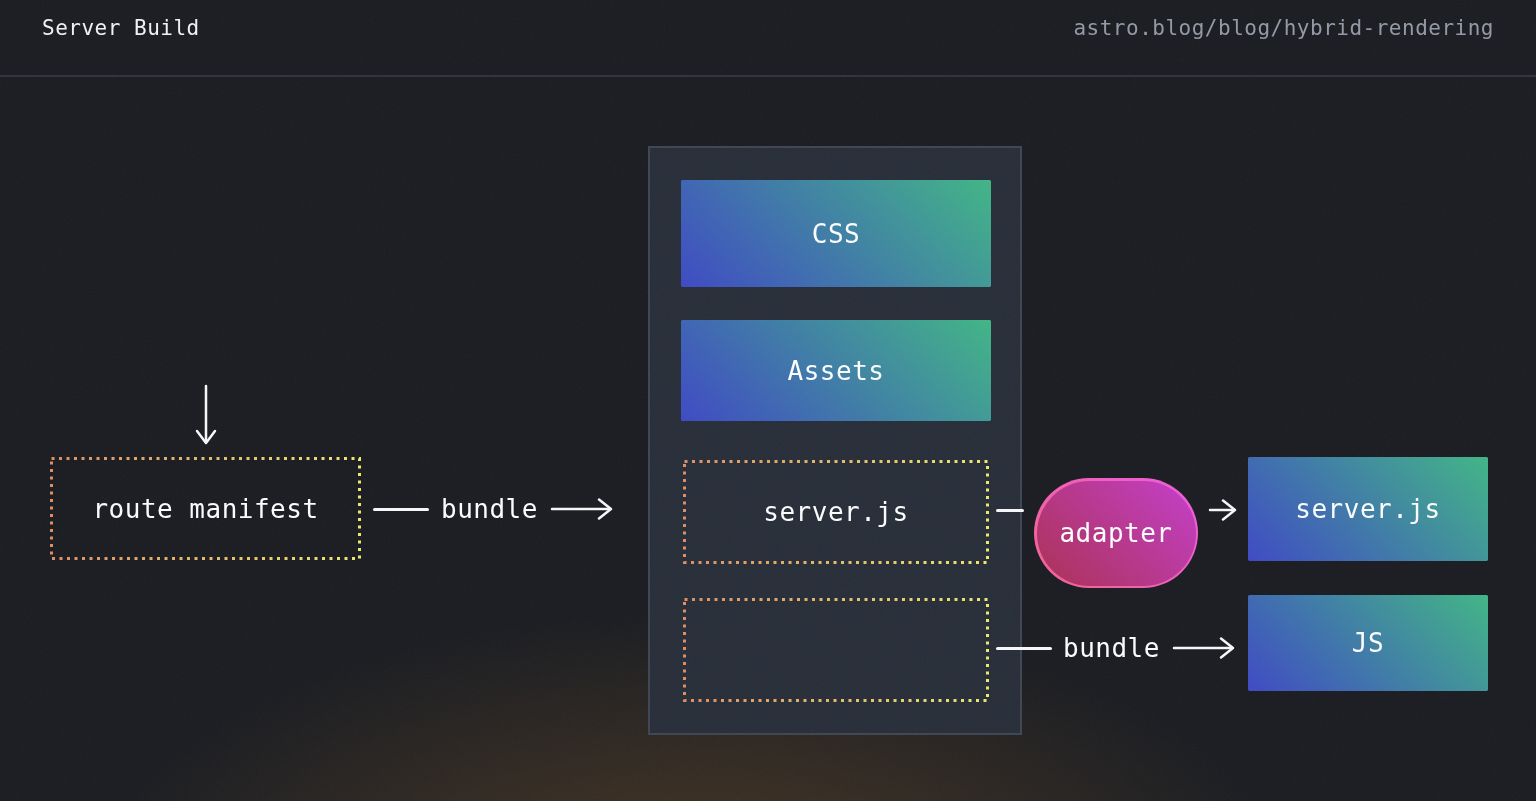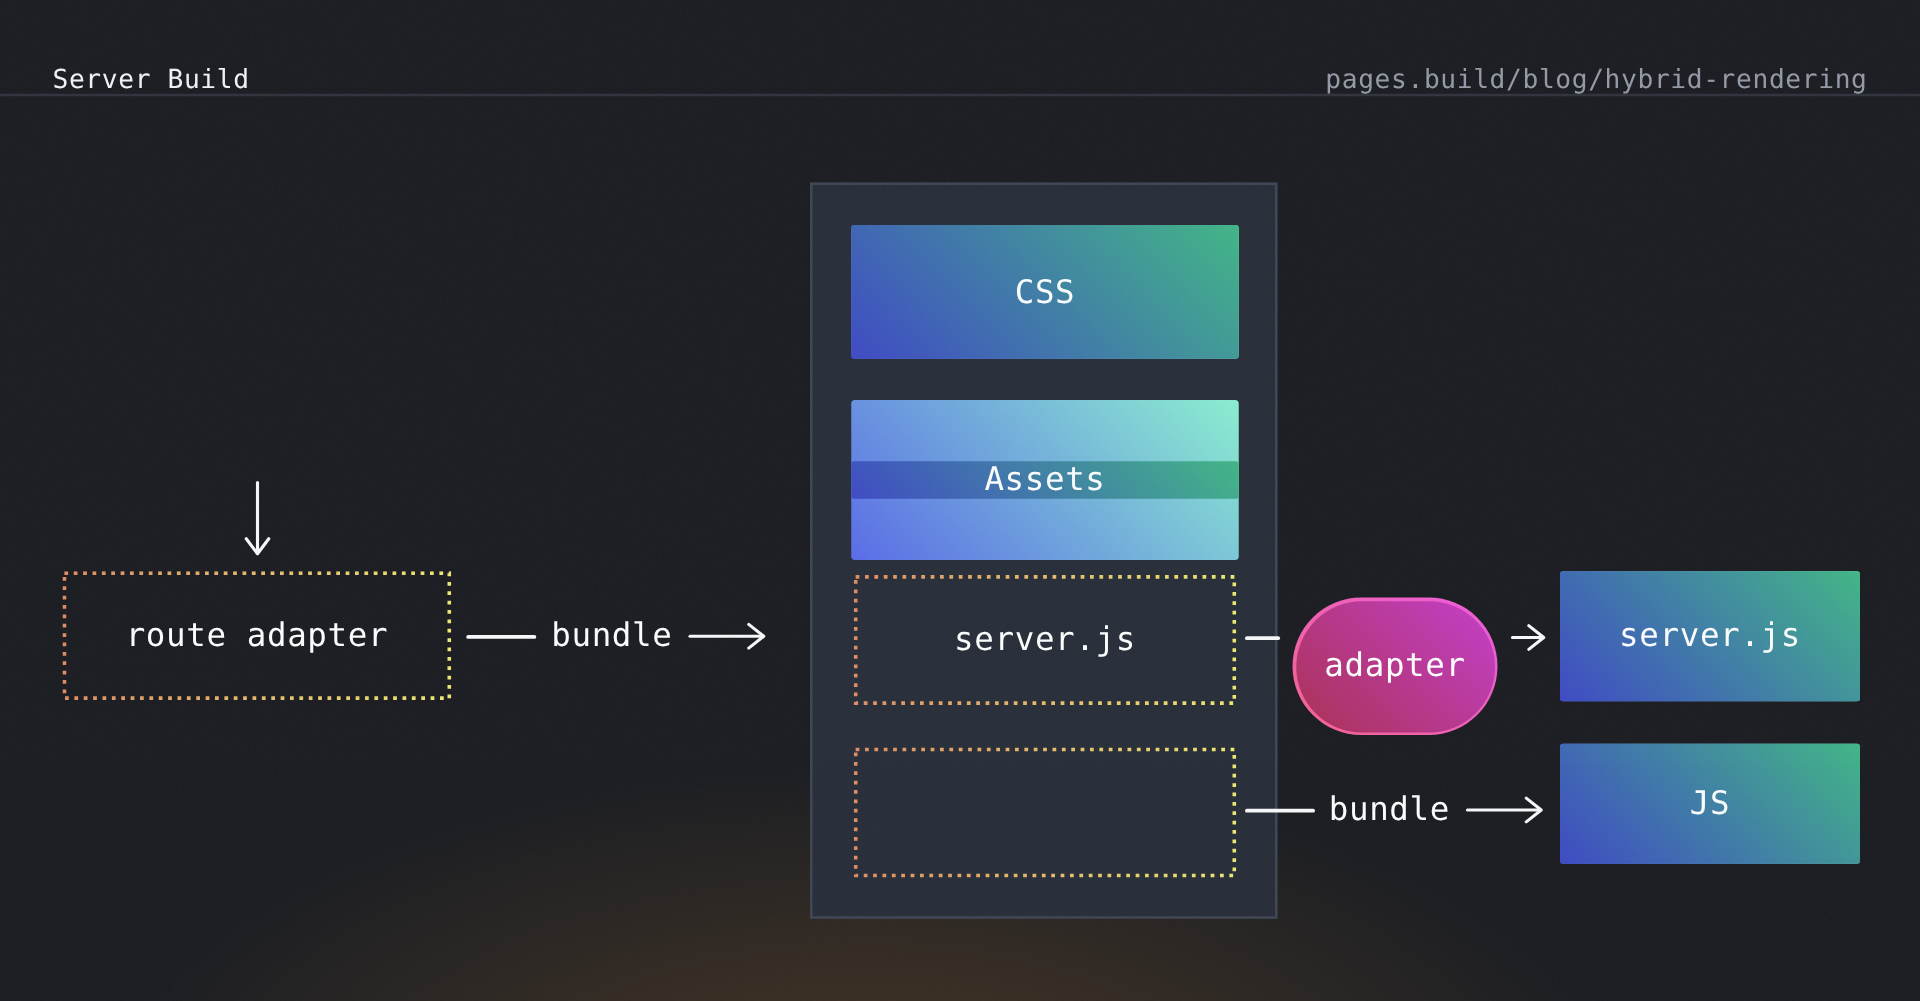--- a/index.html
+++ b/index.html
@@ -12,22 +12,22 @@
   .canvas{
     position:relative; width:1536px; height:801px;
     background:
       radial-gradient(900px 430px at 45% 113%, rgba(150,98,36,.38), rgba(150,98,36,0) 68%),
       #16181d;
     color:#f5f6f8;
   }
   
   .titlebar{
     position:absolute; top:0; left:0; width:100%; height:77px;
-    display:flex; align-items:flex-end; justify-content:space-between;
-    padding:0 42px;
+    display:flex; align-items:flex-start; justify-content:space-between;
+    padding:16px 42px;
     border-bottom:2px solid #2b2f38;
   }
   .titlebar .title{ font-size:21px; color:#eef0f3; letter-spacing:.5px; }
   .titlebar .url{ font-size:21px; color:#9097a3; letter-spacing:.5px; }
 
   
   .node-label{ font-size:26px; color:#fafbfc; letter-spacing:.5px; white-space:nowrap; }
 
   
   .gwrap{ position:absolute; display:flex; padding:0; border-radius:3px; }
@@ -89,58 +89,58 @@
   
   .grain{ position:absolute; inset:0; pointer-events:none; }
 </style>
 </head>
 <body>
 
 <div class="canvas">
 
   <div class="titlebar">
     <div class="title">Server Build</div>
-    <div class="url">pages.build/blog/hybrid-rendering</div>
+    <div class="url">astro.blog/blog/hybrid-rendering</div>
   </div>
 
 
   <svg class="varrow" style="left:191px; top:386px;" width="30" height="62">
     <line x1="15" y1="0" x2="15" y2="55"></line>
     <polyline points="6,45 15,57 24,45"></polyline>
   </svg>
 
   <div class="dotted-node" style="left:50px; top:457px; width:311px; height:103px;">
     <svg class="frame" width="311" height="103">
       <defs>
         <linearGradient id="dotg1" x1="0" y1="0" x2="1" y2="0">
           <stop offset="0" stop-color="#dd8a60"></stop>
             <stop offset="1" stop-color="#eae76e"></stop>
         </linearGradient>
       </defs>
       <rect x="1.5" y="1.5" width="308" height="100" fill="none" stroke="url(#dotg1)" stroke-width="3" stroke-dasharray="3 4.5"></rect>
     </svg>
-    <span class="node-label">route adapter</span>
+    <span class="node-label">route manifest</span>
   </div>
 
   <div class="hline" style="left:373px; top:508px; width:56px;"></div>
   <div class="edge-label" style="left:441px; top:494px;">bundle</div>
   <svg class="arrow" style="left:552px; top:495px;" width="66" height="28">
     <line x1="0" y1="14" x2="57" y2="14"></line>
     <polyline points="47,4.5 59,14 47,23.5"></polyline>
   </svg>
 
   <div class="panel">
 
     <div class="gwrap teal-border" style="left:31px; top:32px; width:310px; height:107px;">
       <div class="ginner teal-fill">
         <span class="node-label">CSS</span>
       </div>
     </div>
 
-    <div class="gwrap teal-border" style="left:31px; top:172px; width:310px; height:128px;align-items:center;">
+    <div class="gwrap teal-border" style="left:31px; top:172px; width:310px; height:101px;">
       <div class="ginner teal-fill">
         <span class="node-label">Assets</span>
       </div>
     </div>
 
     <div class="dotted-node" style="left:33px; top:312px; width:306px; height:104px;">
       <svg class="frame" width="306" height="104">
         <defs>
           <linearGradient id="dotg2" x1="0" y1="0" x2="1" y2="0">
             <stop offset="0" stop-color="#dd8a60"></stop>

